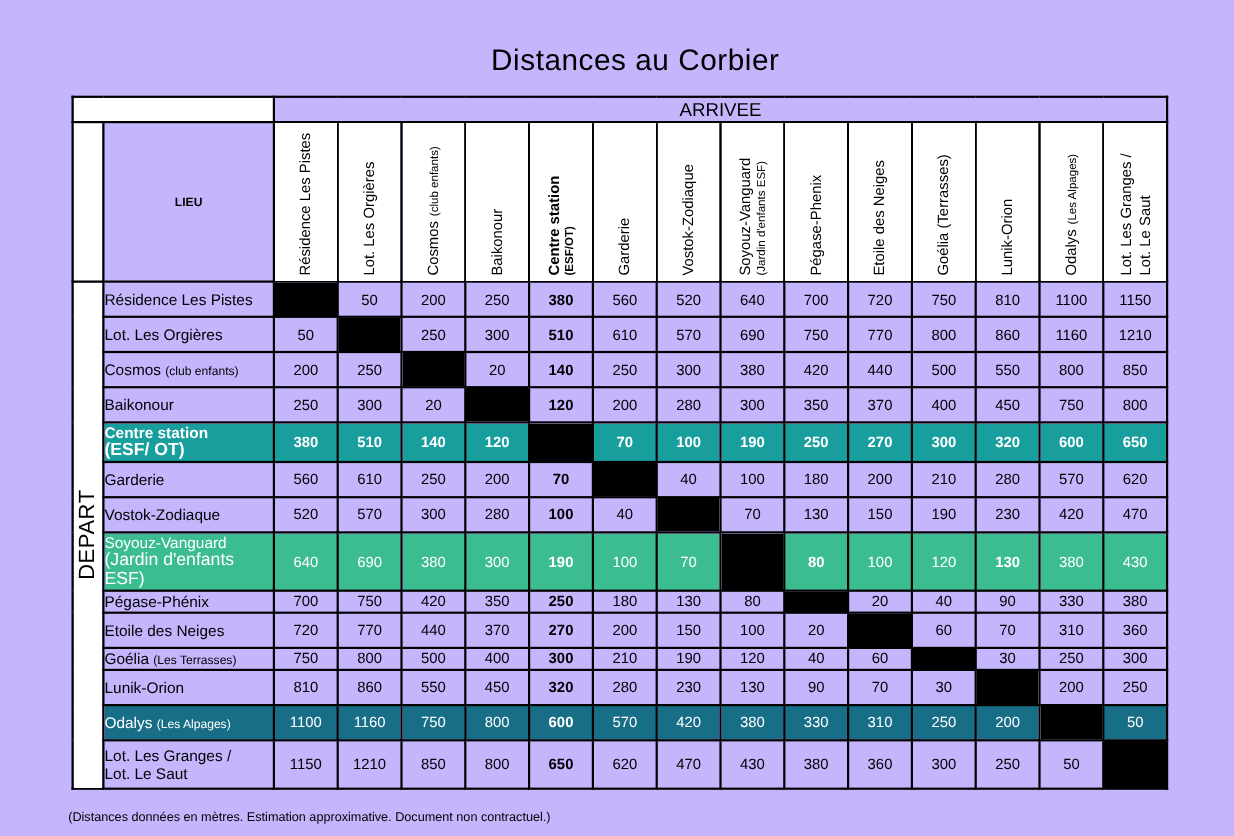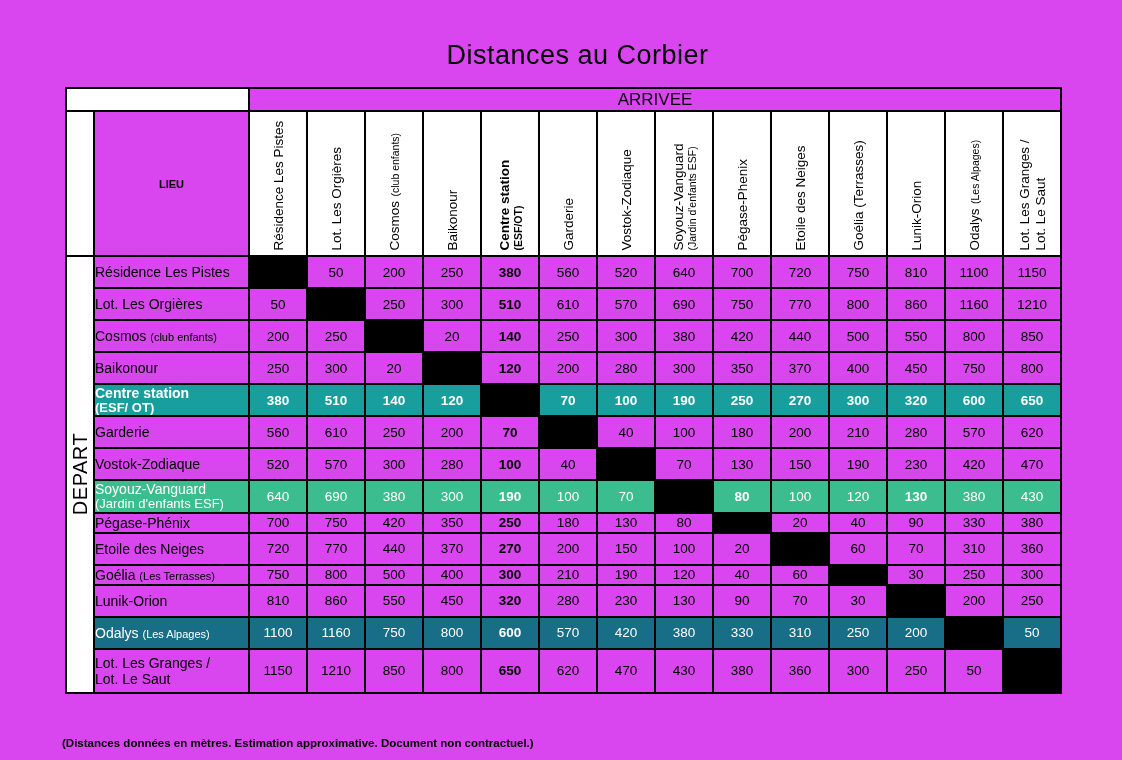--- a/index.html
+++ b/index.html
@@ -1,16 +1,16 @@
 <!DOCTYPE html>
 <html style="--teal: #199E9E; --green: #3CBD8F; --darkteal: #186E86; --diag: #000000; --border: #000000;"><head>
 <meta charset="utf-8">
 <style>
   html,body {margin:0; padding:0; background:#ffffff;}
-  .page {position:relative; width:1122px; height:760px; background:#d946ef;
+  .page {position:relative; width:1122px; height:760px; background:#c4b5fd;
          font-family:"Liberation Sans", sans-serif; color:#000; overflow:hidden;}
   .title {position:absolute; top:40px; left:95px; width:965px; text-align:center;
           font-size:27px; letter-spacing:0.5px;}
   table.matrix {position:absolute; left:65px; top:87px; border-collapse:collapse; table-layout:fixed;}
   table.matrix td {border:2px solid var(--border); padding:0; overflow:hidden;}
   td.ghost {border:none; background:#fff;}
   td.arrivee {text-align:center; font-size:17px; font-weight:400;}
   td.lieu {text-align:center; font-size:11px; font-weight:700;}
   td.hcell {position:relative; background:#fff;}
   .hrot {position:absolute; left:50%; top:50%; width:139px;
@@ -18,27 +18,27 @@
          text-align:left; padding-left:6px; line-height:1.12; white-space:nowrap;}
   .hl {font-size:13.5px;}
   .hs {font-size:10.5px;}
   .b  {font-weight:700;}
   .blk {display:block;}
   td.depart-cell {position:relative; background:#fff;}
   .drot {position:absolute; left:50%; top:50%; transform:translate(-50%,-50%) rotate(-90deg);
          white-space:nowrap; font-size:20px; letter-spacing:0.5px;}
   td.lbl {text-align:left; padding:1px 2px 1px 5px; font-size:14px; vertical-align:middle; line-height:1.15;}
   .rl-small {font-size:11px;}
-  .sub {display:block; font-size:13px; line-height:1.1;}
+  .sub {display:block; font-size:16px; line-height:1.1;}
   td.val {text-align:center; font-size:13.5px;}
   td.diag {background:var(--diag);}
   td.teal {background:var(--teal); color:#fff;}
   td.green {background:var(--green); color:#fff;}
   td.darkteal {background:var(--darkteal); color:#fff;}
-  .footnote {position:absolute; left:62px; top:737px; font-size:11.5px; font-weight:700;}
+  .footnote {position:absolute; left:62px; top:737px; font-size:11.5px; font-weight:400;}
 </style>
 </head>
 <body>
 
 <div class="page">
   <div class="title">Distances au Corbier</div>
   <table class="matrix">
       <colgroup>
         <col style="width:28px">
         <col style="width:155px">

